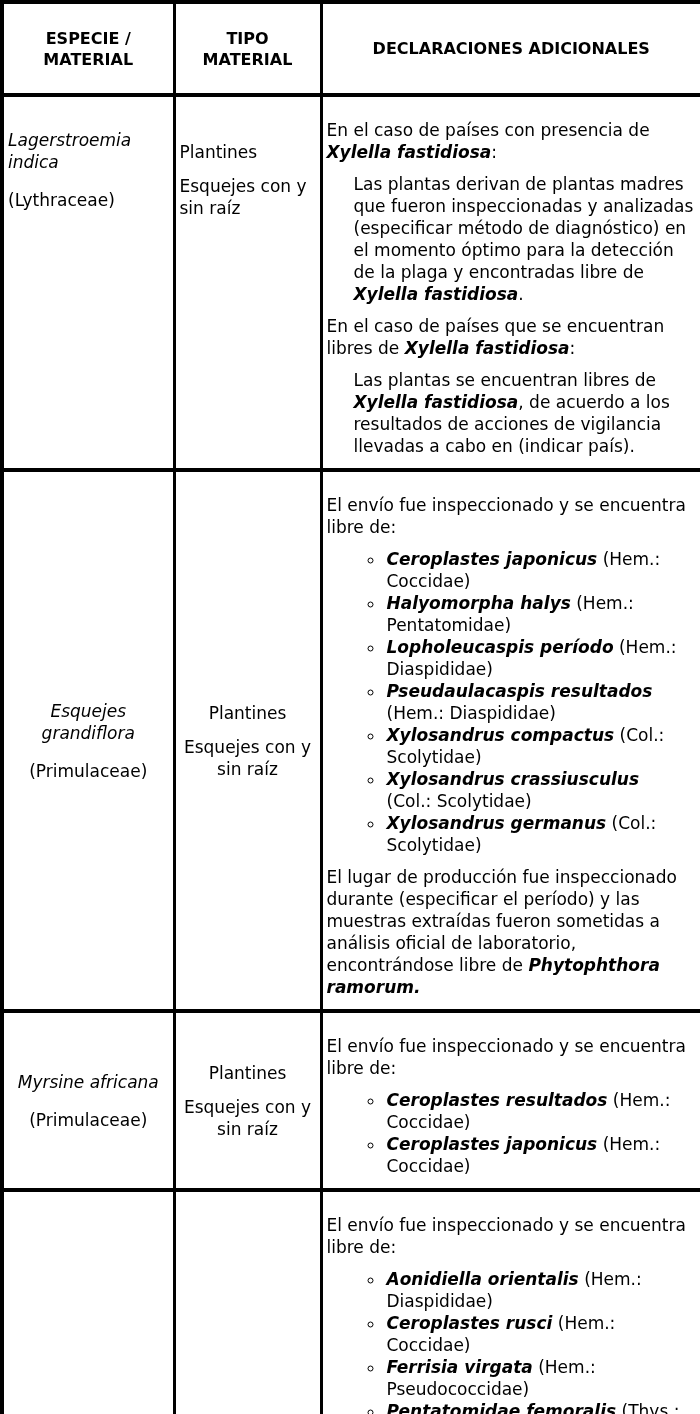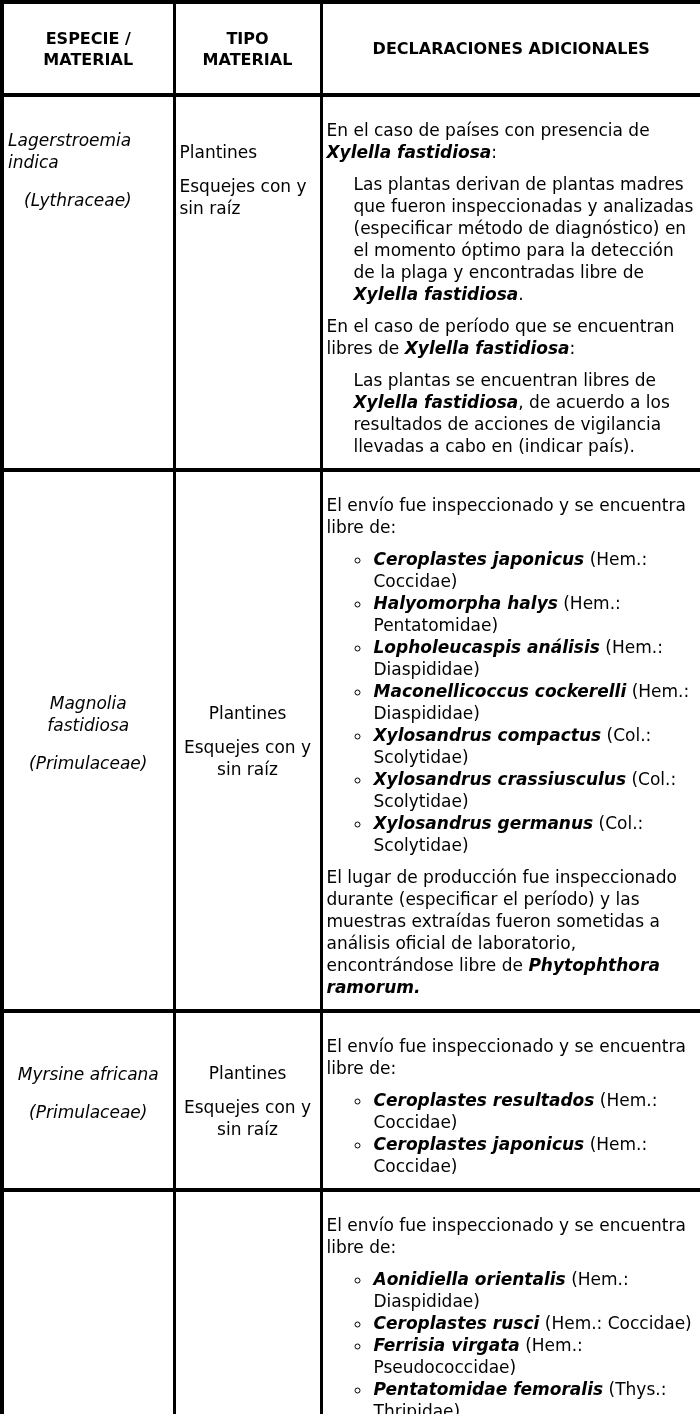--- a/index.html
+++ b/index.html
@@ -50,21 +50,21 @@
   }
 
   
   td.species-cell {
     text-align: left;
     font-size: 17px;
     line-height: 22px;
     padding: 2px 4px;
   }
   .species-name { font-style: italic; margin: 0 0 16px 0; }
-  .species-family { margin: 16px; font-style: italic; }
+  .species-family { margin: 0; }
 
   
   td.material-cell {
     font-size: 17px;
     line-height: 22px;
     padding: 2px 4px;
   }
   .material-item { margin: 12px 0 12px 0; }
 
   
@@ -82,21 +82,21 @@
     line-height: 22px;
     padding: 1px 5px 1px 4px;
     vertical-align: top;
     text-align: left;
   }
   td.decl-cell p { margin: 10px 0; }
   td.decl-cell p:first-child { margin-top: 21px; }
   td.decl-cell p.indent { margin-left: 27px; }
   td.decl-cell ul {
     list-style: circle;
-    margin: 10px 0;
+    margin: 10px 13px;
     padding-left: 45px;
   }
   td.decl-cell li { margin: 0; padding-left: 2px; }
   .sci { font-weight: bold; font-style: italic; }
 </style>
 </head>
 <body>
 
 <table class="doc-table">
   <colgroup>
@@ -117,40 +117,40 @@
           <div class="species-name">Lagerstroemia indica</div>
           <div class="species-family">(Lythraceae)</div>
         </td>
         <td class="material-cell">
           <p class="material-item">Plantines</p>
           <p class="material-item">Esquejes con y sin raíz</p>
         </td>
         <td class="decl-cell">
           <p><span>En el caso de países con presencia de </span><span class="sci">Xylella fastidiosa</span><span>:</span></p>
           <p class="indent"><span>Las plantas derivan de plantas madres que fueron inspeccionadas y analizadas (especificar método de diagnóstico) en el momento óptimo para la detección de la plaga y encontradas libre de </span><span class="sci">Xylella fastidiosa</span><span>.</span></p>
-          <p><span>En el caso de período que se encuentran libres de </span><span class="sci">Xylella fastidiosa</span><span>:</span></p>
+          <p><span>En el caso de países que se encuentran libres de </span><span class="sci">Xylella fastidiosa</span><span>:</span></p>
           <p class="indent"><span>Las plantas se encuentran libres de </span><span class="sci">Xylella fastidiosa</span><span>, de acuerdo a los resultados de acciones de vigilancia llevadas a cabo en (indicar país).</span></p>
         </td>
       </tr>
       <tr>
         <td class="species-cell">
-          <div class="species-name">Magnolia fastidiosa</div>
+          <div class="species-name">Esquejes grandiflora</div>
           <div class="species-family">(Primulaceae)</div>
         </td>
         <td class="material-cell">
           <p class="material-item">Plantines</p>
           <p class="material-item">Esquejes con y sin raíz</p>
         </td>
         <td class="decl-cell">
           <p><span>El envío fue inspeccionado y se encuentra libre de:</span></p>
           <ul>
             <li><span class="sci">Ceroplastes japonicus</span><span> (Hem.: Coccidae)</span></li>
             <li><span class="sci">Halyomorpha halys</span><span> (Hem.: Pentatomidae)</span></li>
-            <li><span class="sci">Lopholeucaspis análisis</span><span> (Hem.: Diaspididae)</span></li>
-            <li><span class="sci">Maconellicoccus cockerelli</span><span> (Hem.: Diaspididae)</span></li>
+            <li><span class="sci">Lopholeucaspis período</span><span> (Hem.: Diaspididae)</span></li>
+            <li><span class="sci">Pseudaulacaspis resultados</span><span> (Hem.: Diaspididae)</span></li>
             <li><span class="sci">Xylosandrus compactus</span><span> (Col.: Scolytidae)</span></li>
             <li><span class="sci">Xylosandrus crassiusculus</span><span> (Col.: Scolytidae)</span></li>
             <li><span class="sci">Xylosandrus germanus</span><span> (Col.: Scolytidae)</span></li>
           </ul>
           <p><span>El lugar de producción fue inspeccionado durante (especificar el período) y las muestras extraídas fueron sometidas a análisis oficial de laboratorio, encontrándose libre de </span><span class="sci">Phytophthora ramorum.</span></p>
         </td>
       </tr>
       <tr>
         <td class="species-cell">
           <div class="species-name">Myrsine africana</div>

